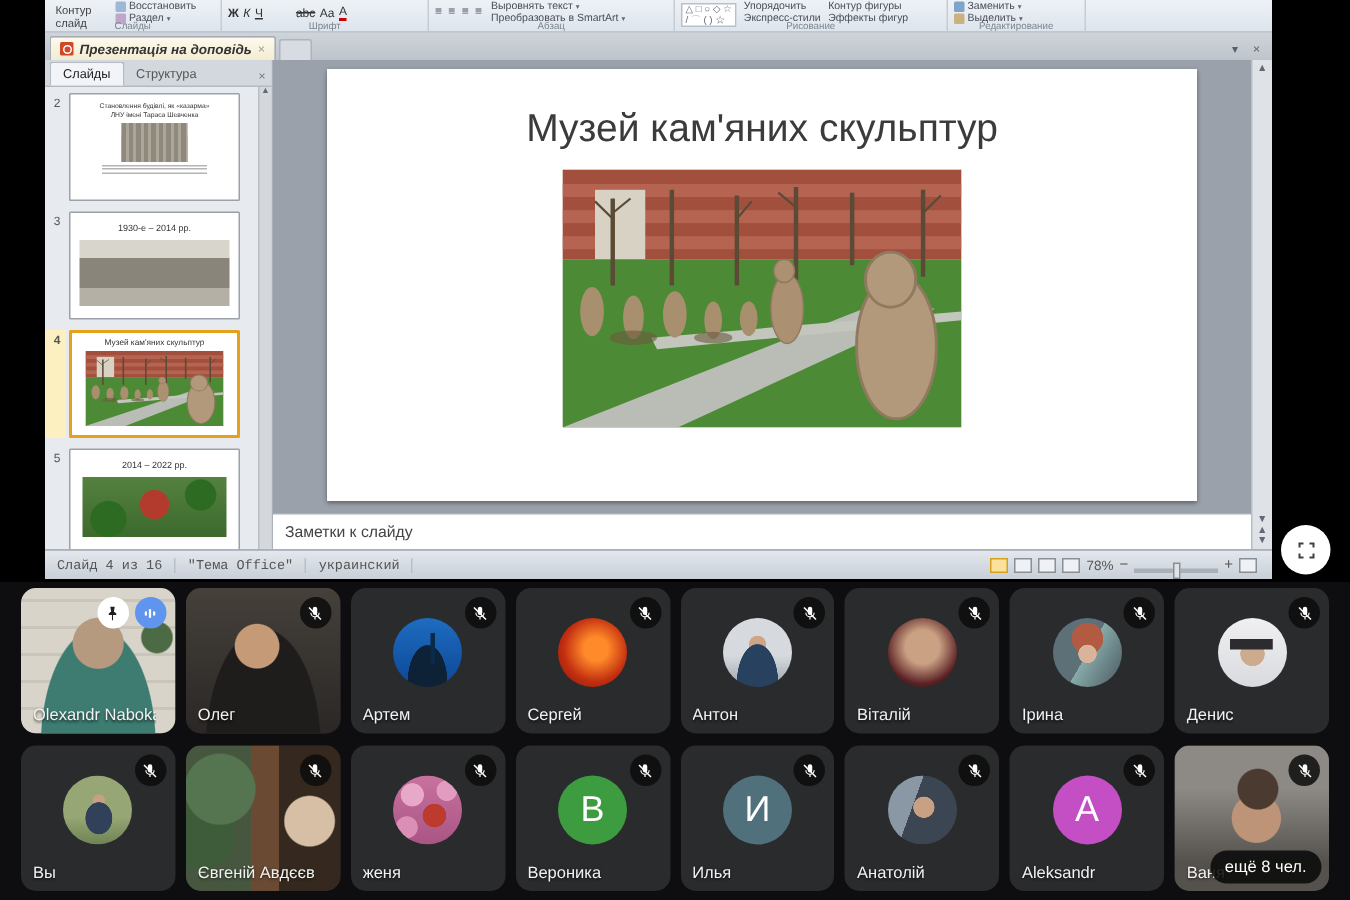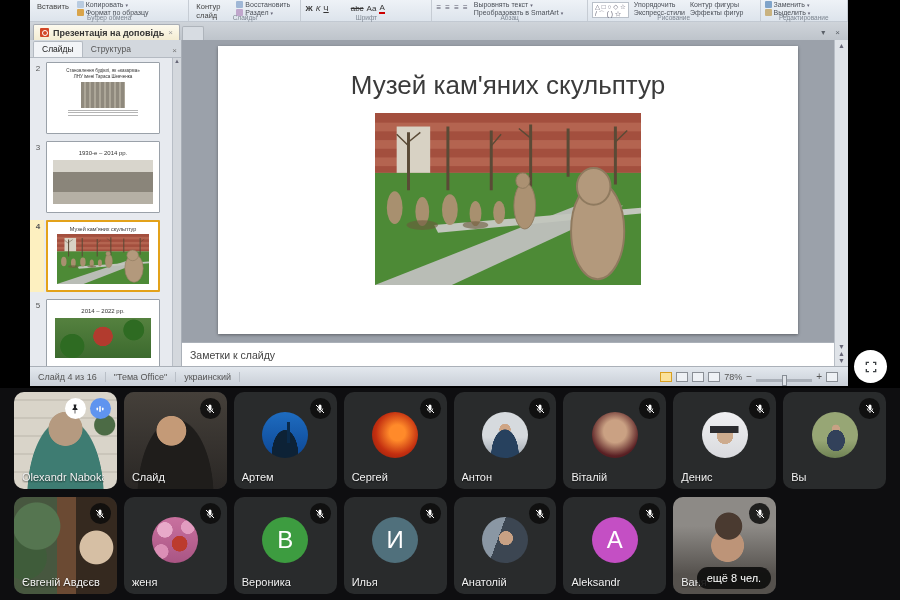--- a/index.html
+++ b/index.html
@@ -27,21 +27,21 @@
   .fbtns b { font-weight:bold; } .fbtns i { font-style:italic; } .fbtns u { text-decoration:underline; }
   .fbtns .st { text-decoration:line-through;margin-left:19px; }
   .alns { display:flex; gap:3px; font-size:8px; color:#556; margin-top:2px; letter-spacing:1px; }
   .shapesbox { border:1px solid #b9c0c9; background:#fff; padding:0 2px; line-height:7px; font-size:6.5px;
                color:#667; display:flex; flex-direction:column; justify-content:center; height:16px; margin-top:1px; }
   .caret { font-size:5px; color:#667; }
 
   
   .tabrow { height:18px; background:linear-gradient(#cfd4da,#bec4cb); display:flex; align-items:flex-end; flex-shrink:0; }
   .doctab { height:16px; margin-left:3px; background:linear-gradient(#fdfaee,#f3ecd2); border:1px solid #a8adb4; border-bottom:none;
-            border-radius:2px 2px 0 0; display:flex; align-items:center; gap:4px; padding:0 6px; }
+            border-radius:2px 2px 0 0; display:flex; align-items:center; gap:4px; padding:0 6px;font-style:italic; }
   .pptico { width:9px; height:9px; background:#d24726; border-radius:1px; position:relative; }
   .pptico:after { content:""; position:absolute; left:2px; top:2px; width:4px; height:4px; border:1px solid #fff; border-radius:50%; }
   .doctab .t { font-size:9px; font-weight:bold; color:#333; }
   .doctab .x { font-size:8px; color:#999; }
   .tabstub { height:14px; width:22px; margin-left:2px; background:#d7dce2; border:1px solid #aeb4bb; border-bottom:none; border-radius:2px 2px 0 0; }
   .tabspace { flex:1; }
   .winctl { display:flex; gap:10px; margin:0 8px 3px 0; font-size:8px; color:#5a6068; }
 
   
   .main { flex:1; display:flex; min-height:0; }
@@ -84,21 +84,21 @@
   .photo { width:266px; height:172px; margin:12px auto 0; }
   .notes { height:24px; background:#fff; border-top:1px solid #aab0b8; display:flex; align-items:center;
            padding-left:8px; font-size:10.5px; color:#444; flex-shrink:0; }
   .vscroll { width:14px; background:#dfe3e8; border-left:1px solid #b8bec6; display:flex; flex-direction:column;
              align-items:center; font-size:7px; color:#667; padding:2px 0; }
   .vscroll .sp { flex:1; }
 
   
   .statusbar { height:20px; background:linear-gradient(#e3e8ee,#c9cfd7); border-top:1px solid #aab0b8;
                display:flex; align-items:center; font-size:9px; color:#555; flex-shrink:0; }
-  .sb-item { padding:0 8px; border-right:1px solid #b9bfc7; }
+  .sb-item { padding:0 8px; border-right:1px solid #b9bfc7;font-family:Liberation Mono, monospace; }
   .sb-right { margin-left:auto; display:flex; align-items:flex-end; gap:4px; padding-right:10px; }
   .vbtn { width:12px; height:10px; border:1px solid #8a8f96; background:#eef1f5; }
   .vbtn.act { background:#fbe29a; border-color:#d99f1f; }
   .ztrack { width:56px; height:3px; background:#aab0b8; position:relative; }
   .zthumb { position:absolute; left:26px; top:-4px; width:5px; height:11px; background:#dfe3e8; border:1px solid #878d95; }
   .zsign { font-size:10px; color:#555; }
   .fit { width:12px; height:10px; border:1px solid #8a8f96; background:#eef1f5; }
 
   .fsbtn { position:absolute; right:13px; top:350px; width:33px; height:33px; border-radius:50%;
            background:#fff; border:none; display:flex; align-items:center; justify-content:center; }
@@ -177,35 +177,20 @@
 </style>
 </head>
 <body>
 
 <div class="stage">
 
   <div class="share">
     <div class="ppt">
 
       <div class="ribbon">
-        <div class="rgroup" style="width:168px">
-          <div class="rbig">Вставить</div>
-          <div class="rcol">
-            <div class="rsmall">
-                <span class="ric ric-copy"></span>
-                <span>Копировать</span>
-                <span class="caret">▾</span>
-              </div>
-            <div class="rsmall">
-                <span class="ric ric-brush"></span>
-                <span>Формат по образцу</span>
-              </div>
-          </div>
-          <div class="rlabel">Буфер обмена</div>
-        </div>
         <div class="rgroup" style="width:118px">
           <div class="rbig" style="width:38px">Контур слайд</div>
           <div class="rcol">
             <div class="rsmall">
                 <span class="ric ric-restore"></span>
                 <span>Восстановить</span>
               </div>
             <div class="rsmall">
                 <span class="ric ric-section"></span>
                 <span>Раздел</span>
@@ -462,21 +447,21 @@
       <div class="vid v-oleg"></div>
       <div class="badges">
           <span class="badge b-dark">
             <svg width="12" height="12" viewBox="0 0 24 24">
               <path d="M12 3a3 3 0 0 1 3 3v5a3 3 0 0 1-6 0V6a3 3 0 0 1 3-3z" fill="#fff"></path>
               <path d="M6.5 11a5.5 5.5 0 0 0 11 0M12 16.5V20" stroke="#fff" stroke-width="1.6" fill="none"></path>
               <path d="M4 4l16 16" stroke="#fff" stroke-width="2"></path>
             </svg>
           </span>
         </div>
-      <span class="pname">Слайд</span>
+      <span class="pname">Олег</span>
     </div>
 
     <div class="tile">
       <div class="avatar a-artem"></div>
       <div class="badges">
           <span class="badge b-dark">
             <svg width="12" height="12" viewBox="0 0 24 24">
               <path d="M12 3a3 3 0 0 1 3 3v5a3 3 0 0 1-6 0V6a3 3 0 0 1 3-3z" fill="#fff"></path>
               <path d="M6.5 11a5.5 5.5 0 0 0 11 0M12 16.5V20" stroke="#fff" stroke-width="1.6" fill="none"></path>
               <path d="M4 4l16 16" stroke="#fff" stroke-width="2"></path>
@@ -521,20 +506,33 @@
             <svg width="12" height="12" viewBox="0 0 24 24">
               <path d="M12 3a3 3 0 0 1 3 3v5a3 3 0 0 1-6 0V6a3 3 0 0 1 3-3z" fill="#fff"></path>
               <path d="M6.5 11a5.5 5.5 0 0 0 11 0M12 16.5V20" stroke="#fff" stroke-width="1.6" fill="none"></path>
               <path d="M4 4l16 16" stroke="#fff" stroke-width="2"></path>
             </svg>
           </span>
         </div>
       <span class="pname">Віталій</span>
     </div>
 
+    <div class="tile">
+      <div class="avatar a-irina"></div>
+      <div class="badges">
+          <span class="badge b-dark">
+            <svg width="12" height="12" viewBox="0 0 24 24">
+              <path d="M12 3a3 3 0 0 1 3 3v5a3 3 0 0 1-6 0V6a3 3 0 0 1 3-3z" fill="#fff"></path>
+              <path d="M6.5 11a5.5 5.5 0 0 0 11 0M12 16.5V20" stroke="#fff" stroke-width="1.6" fill="none"></path>
+              <path d="M4 4l16 16" stroke="#fff" stroke-width="2"></path>
+            </svg>
+          </span>
+        </div>
+      <span class="pname">Ірина</span>
+    </div>
 
     <div class="tile">
       <div class="avatar a-denis"></div>
       <div class="badges">
           <span class="badge b-dark">
             <svg width="12" height="12" viewBox="0 0 24 24">
               <path d="M12 3a3 3 0 0 1 3 3v5a3 3 0 0 1-6 0V6a3 3 0 0 1 3-3z" fill="#fff"></path>
               <path d="M6.5 11a5.5 5.5 0 0 0 11 0M12 16.5V20" stroke="#fff" stroke-width="1.6" fill="none"></path>
               <path d="M4 4l16 16" stroke="#fff" stroke-width="2"></path>
             </svg>

